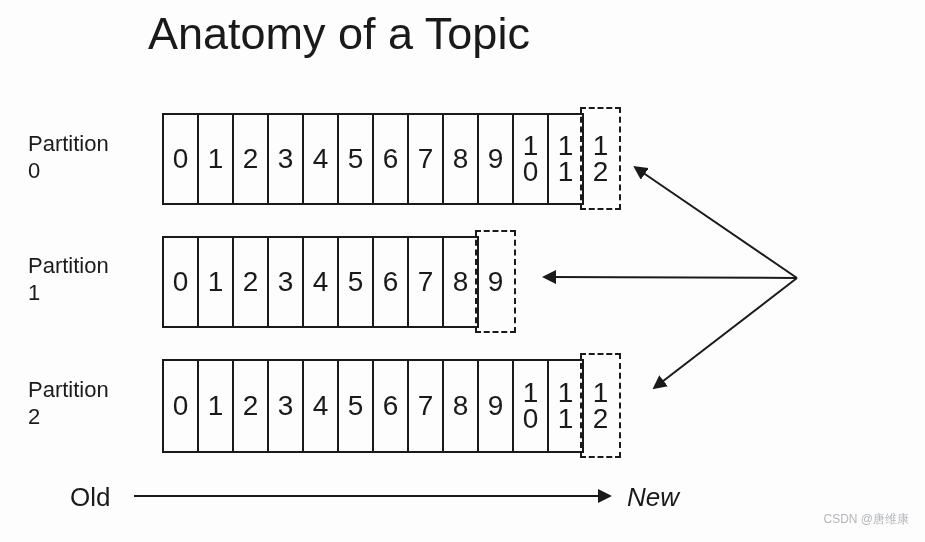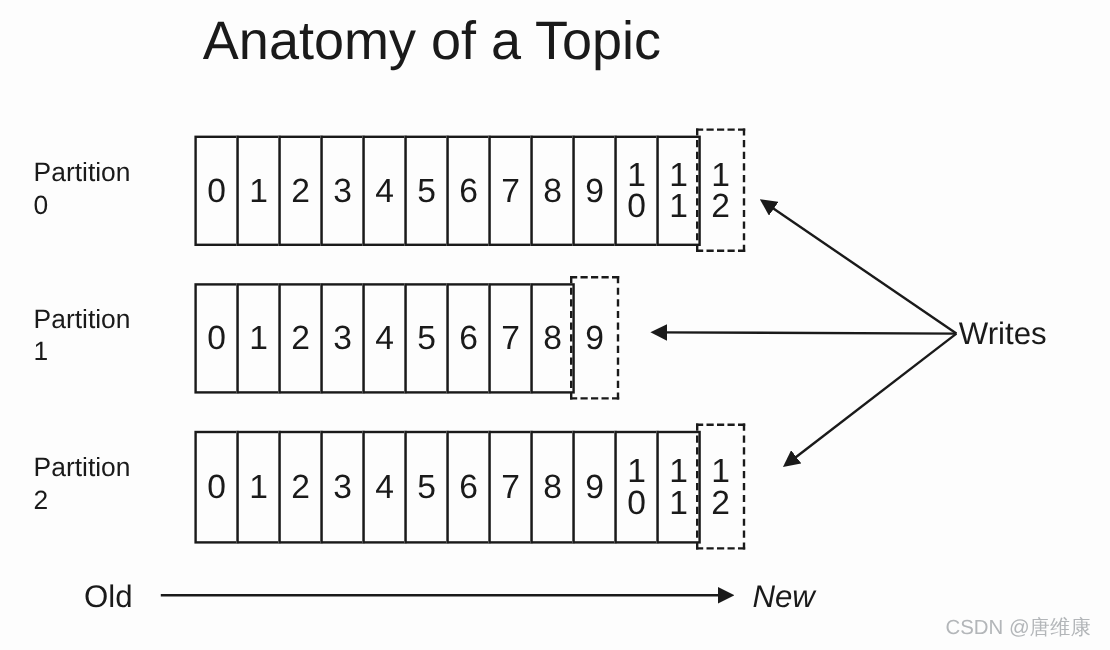--- a/index.html
+++ b/index.html
@@ -6,21 +6,21 @@
     --line:#1a1a1a;
     --bg:#fdfdfd;
     --wm:#b3b6b9;
   }
   html,body{margin:0;padding:0;background:#fff;}
   .canvas{
     position:relative;width:925px;height:542px;background:var(--bg);
     font-family:"Liberation Sans",sans-serif;color:var(--line);overflow:hidden;
   }
   .title{
-    position:absolute;left:148px;top:8px;width:424px;text-align:center;
+    position:absolute;left:148px;top:8px;width:424px;
     font-size:45px;font-weight:400;white-space:nowrap;
   }
   .plabel{
     position:absolute;left:28px;width:118px;
     font-size:22px;line-height:27px;
   }
   .plabel-0{top:130px;}
   .plabel-1{top:252px;}
   .plabel-2{top:376px;}
   .row{position:absolute;display:flex;align-items:stretch;}
@@ -34,21 +34,21 @@
     text-align:center;font-size:28px;line-height:26px;white-space:pre-line;
     background:var(--bg);
   }
   .cell.dashed{
     width:41px;border-style:dashed;margin-left:-2px;
     margin-top:-6px;margin-bottom:-5px;background:transparent;
   }
   .writes{position:absolute;left:799px;top:263px;font-size:26px;}
   .old{position:absolute;left:70px;top:482px;font-size:26px;}
   .new{position:absolute;left:627px;top:482px;font-size:26px;font-style:italic;}
-  .watermark{position:absolute;right:16px;top:511px;font-size:17px;color:var(--wm);}
+  .watermark{position:absolute;right:16px;top:511px;font-size:12px;color:var(--wm);}
   .arrows{position:absolute;left:0;top:0;width:925px;height:542px;pointer-events:none;}
   .arrows line{stroke:var(--line);stroke-width:2;}
   .arrows .ah{fill:var(--line);}
 </style>
 </head>
 <body>
 
 <div class="canvas">
 
   <div class="title">Anatomy of a Topic</div>
@@ -121,18 +121,17 @@
       <marker id="ah" viewBox="0 0 10 10" refX="5" refY="5" markerWidth="7" markerHeight="7" orient="auto">
         <path class="ah" d="M0,0 L10,5 L0,10 Z"></path>
       </marker>
     </defs>
     <line x1="797" y1="278" x2="639" y2="170" marker-end="url(#ah)"></line>
     <line x1="797" y1="278" x2="549" y2="277" marker-end="url(#ah)"></line>
     <line x1="797" y1="278" x2="658" y2="385" marker-end="url(#ah)"></line>
     <line x1="134" y1="496" x2="605" y2="496" marker-end="url(#ah)"></line>
   </svg>
 
-  <div class="writes">Writes</div>
   <div class="old">Old</div>
   <div class="new">New</div>
   <div class="watermark">CSDN @唐维康</div>
 
 </div>
 
 </body></html>

